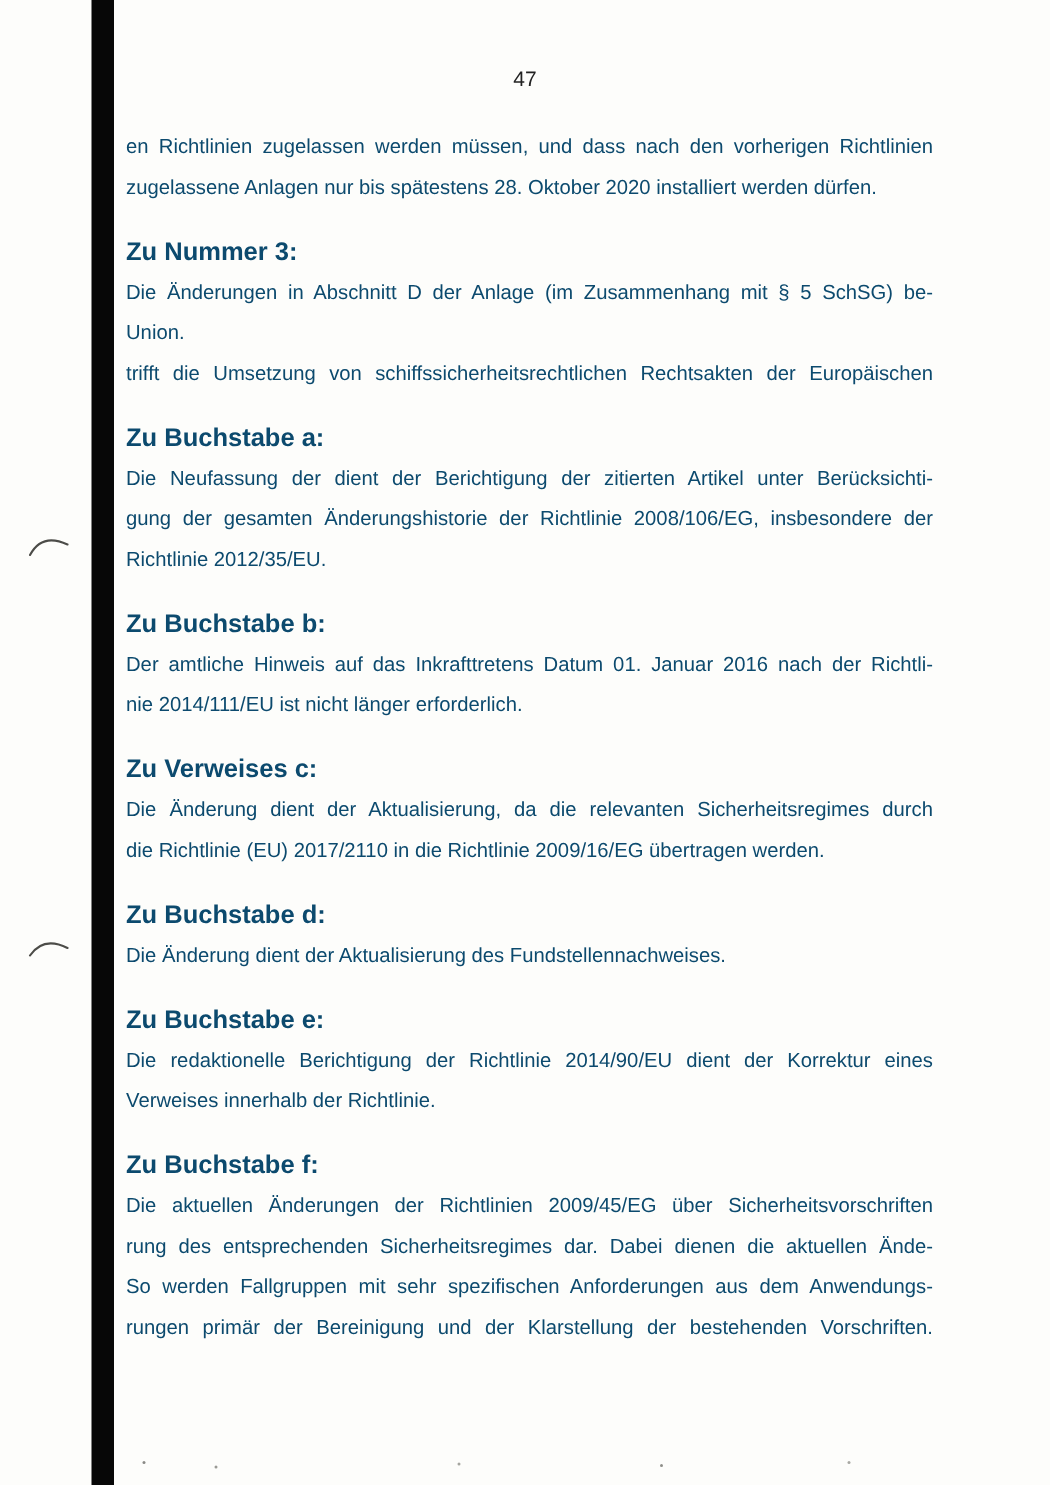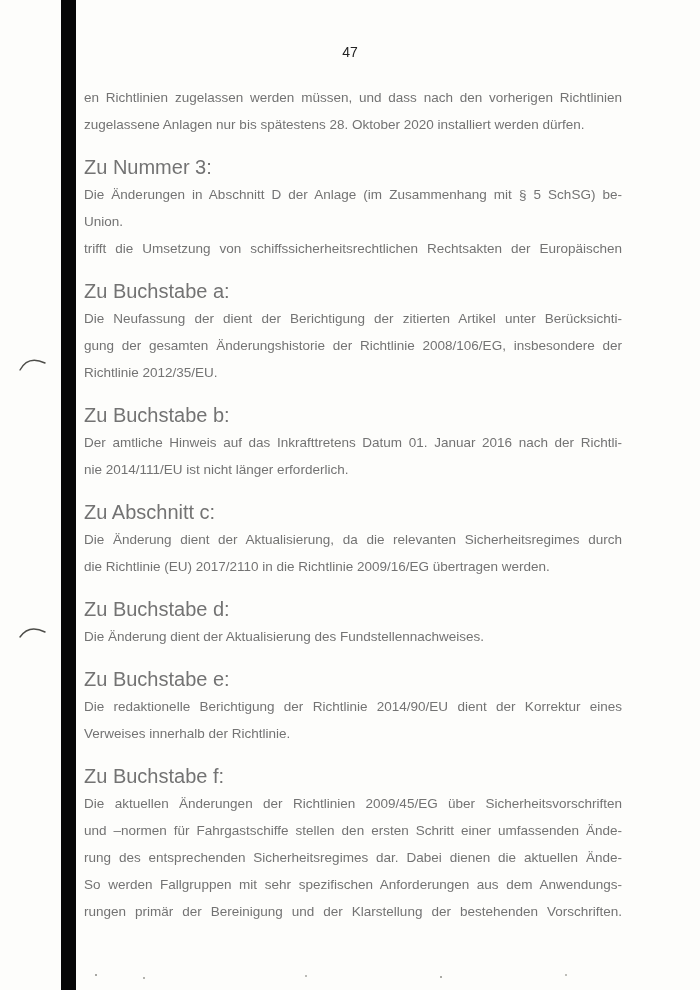--- a/index.html
+++ b/index.html
@@ -29,25 +29,25 @@
     text-align: center;
     font-size: 14px;
     color: #222;
   }
   .content {
     position: absolute;
     left: 84px; top: 84px;
     width: 538px;
     font-size: 13.5px;
     line-height: 27px;
-    color: #737373;
+    color: #0c4a6e;
   }
   .heading {
-    font-weight: normal;
-    font-size: 20px;
+    font-weight: bold;
+    font-size: 17px;
     margin: 16px 0 0 0;
     line-height: 27px;
   }
   .para { margin: 0; }
   .line {
     text-align: justify;
     text-align-last: justify;
   }
   .line.last {
     text-align: right;
@@ -109,41 +109,40 @@
       <div class="line">gung der gesamten Änderungshistorie der Richtlinie 2008/106/EG, insbesondere der</div>
       <div class="line last">Richtlinie 2012/35/EU.</div>
     </div>
 
     <div class="heading">Zu Buchstabe b:</div>
     <div class="para">
       <div class="line">Der amtliche Hinweis auf das Inkrafttretens Datum 01. Januar 2016 nach der Richtli-</div>
       <div class="line last">nie 2014/111/EU ist nicht länger erforderlich.</div>
     </div>
 
-    <div class="heading">Zu Abschnitt c:</div>
+    <div class="heading">Zu Verweises c:</div>
     <div class="para">
       <div class="line">Die Änderung dient der Aktualisierung, da die relevanten Sicherheitsregimes durch</div>
       <div class="line last">die Richtlinie (EU) 2017/2110 in die Richtlinie 2009/16/EG übertragen werden.</div>
     </div>
 
     <div class="heading">Zu Buchstabe d:</div>
     <div class="para">
       <div class="line last">Die Änderung dient der Aktualisierung des Fundstellennachweises.</div>
     </div>
 
     <div class="heading">Zu Buchstabe e:</div>
     <div class="para">
       <div class="line">Die redaktionelle Berichtigung der Richtlinie 2014/90/EU dient der Korrektur eines</div>
       <div class="line last">Verweises innerhalb der Richtlinie.</div>
     </div>
 
     <div class="heading">Zu Buchstabe f:</div>
     <div class="para">
       <div class="line">Die aktuellen Änderungen der Richtlinien 2009/45/EG über Sicherheitsvorschriften</div>
-      <div class="line">und –normen für Fahrgastschiffe stellen den ersten Schritt einer umfassenden Ände-</div>
       <div class="line">rung des entsprechenden Sicherheitsregimes dar. Dabei dienen die aktuellen Ände-</div>
       <div class="line">So werden Fallgruppen mit sehr spezifischen Anforderungen aus dem Anwendungs-</div>
       <div class="line">rungen primär der Bereinigung und der Klarstellung der bestehenden Vorschriften.</div>
     </div>
 
   </div>
 
   <div class="specks"></div>
 
 </div>

